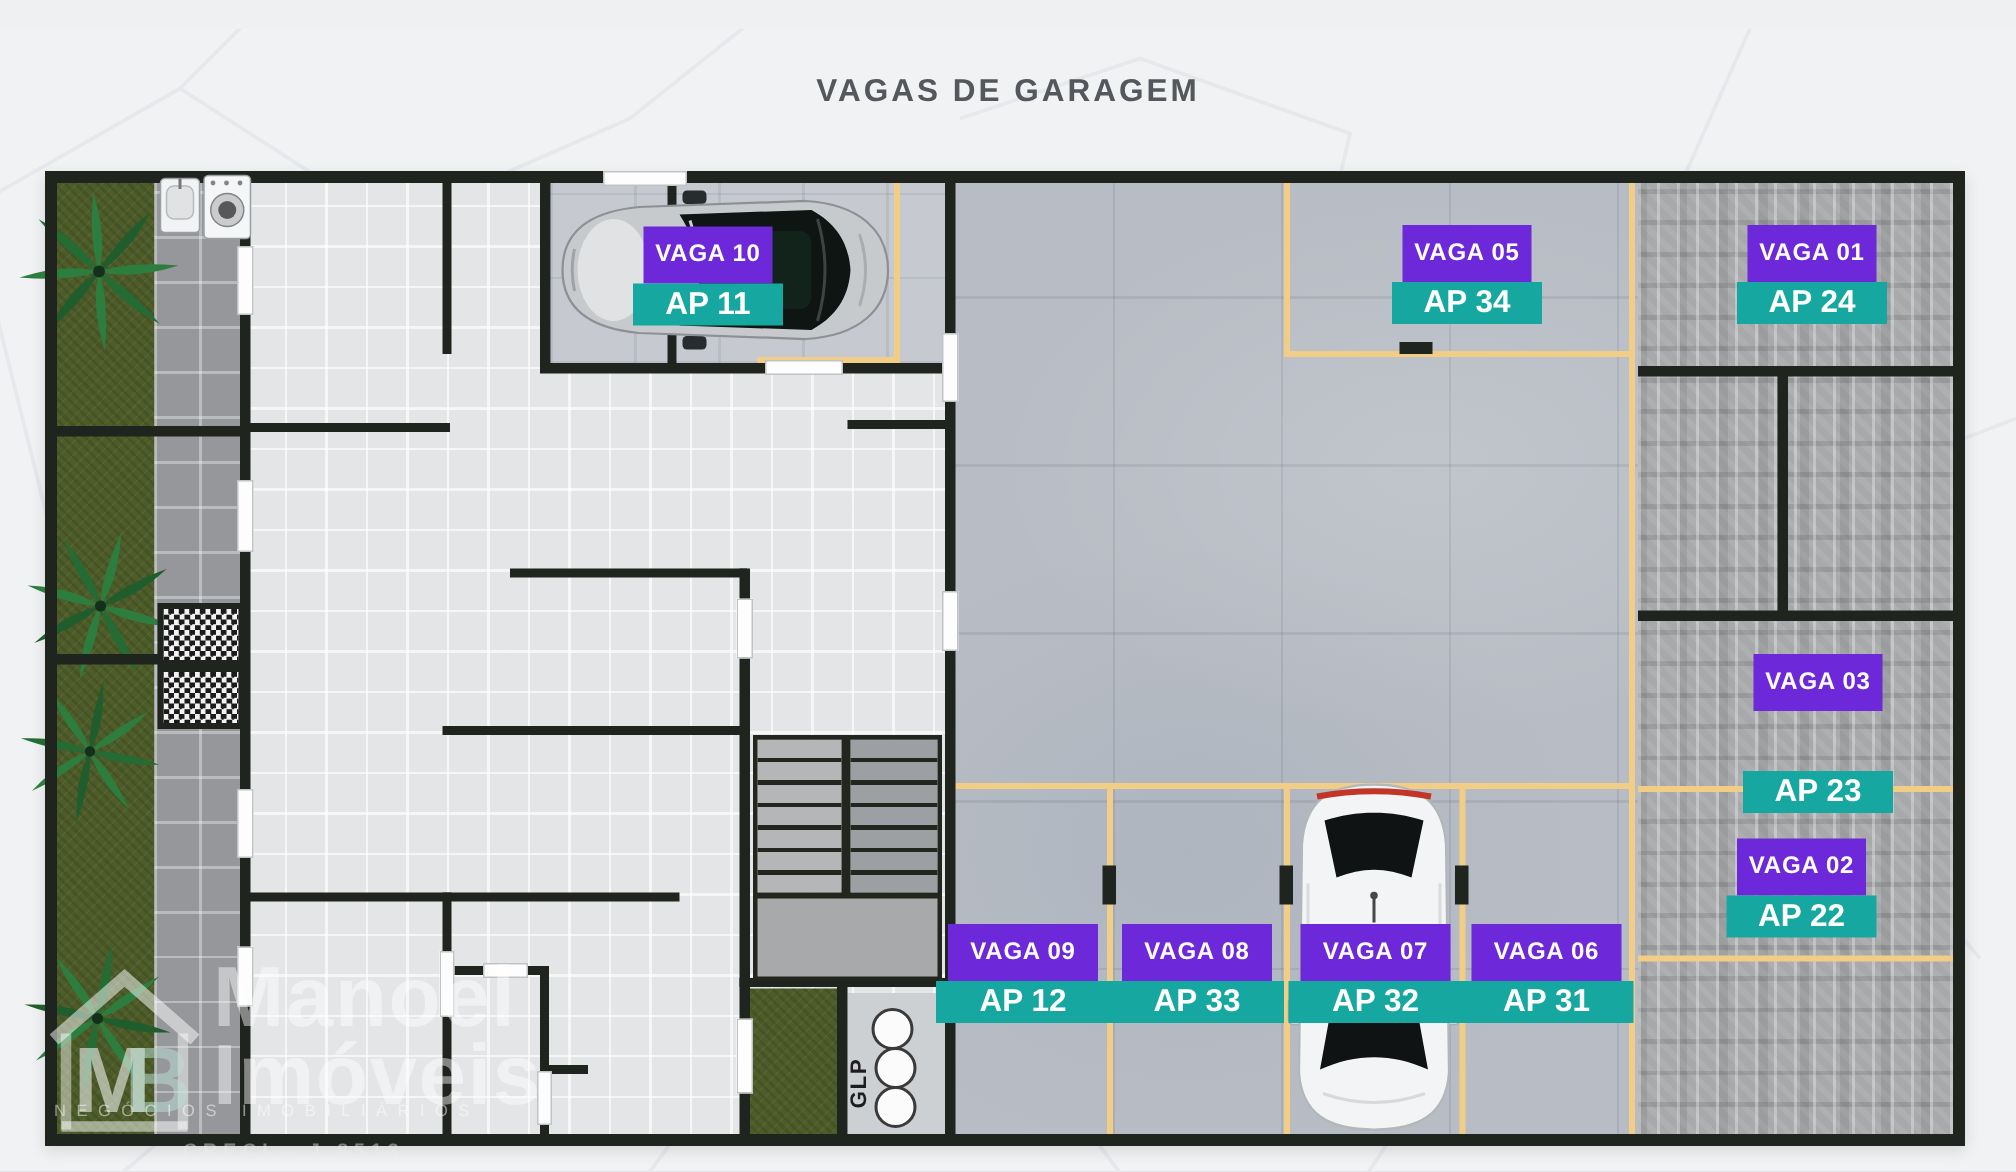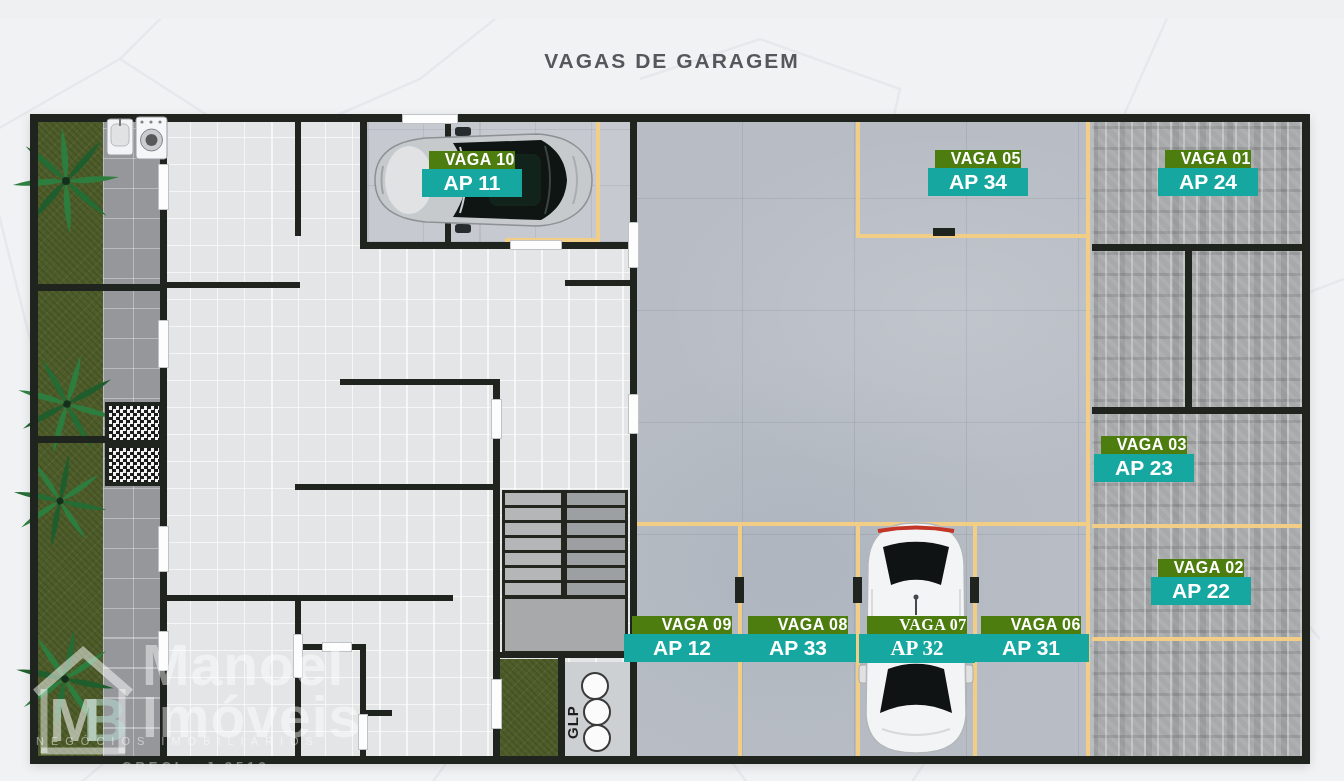--- a/index.html
+++ b/index.html
@@ -42,22 +42,22 @@
   .glproom{background:#cdd0d2;z-index:2;}
   .landing{background:#a7a9ab;border:3px solid #23261f;box-sizing:border-box;z-index:12;}
   .flightL{background:repeating-linear-gradient(180deg,#b4b6b8 0 12px,#23261f 12px 15px);border:3px solid #23261f;box-sizing:border-box;z-index:12;}
   .flightR{background:repeating-linear-gradient(180deg,#9da0a2 0 12px,#23261f 12px 15px);border:3px solid #23261f;box-sizing:border-box;z-index:12;}
   .shaft{position:absolute;border:4px solid #20241f;box-sizing:border-box;z-index:12;
      background:repeating-conic-gradient(#1b1b1b 0% 25%,#f2f2f2 0% 50%) 0 0/7px 7px;}
   .stub{position:absolute;background:#20241f;z-index:6;}
   
   .label{position:absolute;transform:translateX(-50%);z-index:30;display:flex;flex-direction:column;align-items:center;width:100px;}
   .label.wide{width:116px;}
-  .label .vaga{background:#4d7c0f;color:#fff;font-weight:bold;font-size:16px;letter-spacing:.5px;
-               padding:0 0;width:86%;text-align:right;}
+  .label .vaga{background:#6d28d9;color:#fff;font-weight:bold;font-size:16px;letter-spacing:.5px;
+               padding:10px 0;width:86%;text-align:center;}
   .label .ap{background:#16a8a0;color:#fff;font-weight:bold;font-size:21px;padding:2px 0;width:100%;text-align:center;}
   
   .car{position:absolute;z-index:20;}
   
   .cyl{position:absolute;width:28px;height:28px;border-radius:50%;background:#fbfbfb;border:2px solid #3a3a3a;box-sizing:border-box;z-index:13;}
   .glptext{position:absolute;z-index:13;font-weight:bold;font-size:15px;color:#1d1d1d;letter-spacing:1px;
            writing-mode:vertical-rl;transform:rotate(180deg);}
   
   .wm{position:absolute;left:0px;top:525px;width:350px;height:140px;z-index:40;pointer-events:none;}
   .wm .brand{position:absolute;left:112px;top:0px;font-weight:bold;font-size:57px;line-height:52px;
@@ -267,37 +267,37 @@
       <div class="ap">AP 11</div>
     </div>
     <div class="label" style="left:948px;top:36px;">
       <div class="vaga">VAGA 05</div>
       <div class="ap">AP 34</div>
     </div>
     <div class="label" style="left:1178px;top:36px;">
       <div class="vaga">VAGA 01</div>
       <div class="ap">AP 24</div>
     </div>
-    <div class="label" style="left:1114px;top:322px;">
+    <div class="label" style="left:1182px;top:322px;gap:40px;">
       <div class="vaga">VAGA 03</div>
       <div class="ap">AP 23</div>
     </div>
     <div class="label" style="left:1171px;top:445px;">
       <div class="vaga">VAGA 02</div>
       <div class="ap">AP 22</div>
     </div>
     <div class="label wide" style="left:652px;top:502px;">
       <div class="vaga">VAGA 09</div>
       <div class="ap">AP 12</div>
     </div>
     <div class="label wide" style="left:768px;top:502px;">
       <div class="vaga">VAGA 08</div>
       <div class="ap">AP 33</div>
     </div>
-    <div class="label wide" style="left:887px;top:502px;font-family:Liberation Serif, serif;">
+    <div class="label wide" style="left:887px;top:502px;">
       <div class="vaga">VAGA 07</div>
       <div class="ap">AP 32</div>
     </div>
     <div class="label wide" style="left:1001px;top:502px;">
       <div class="vaga">VAGA 06</div>
       <div class="ap">AP 31</div>
     </div>
 
     <div class="wm">
       <svg style="position:absolute;left:3px;top:0px;" width="100" height="128" viewBox="0 0 100 128">

